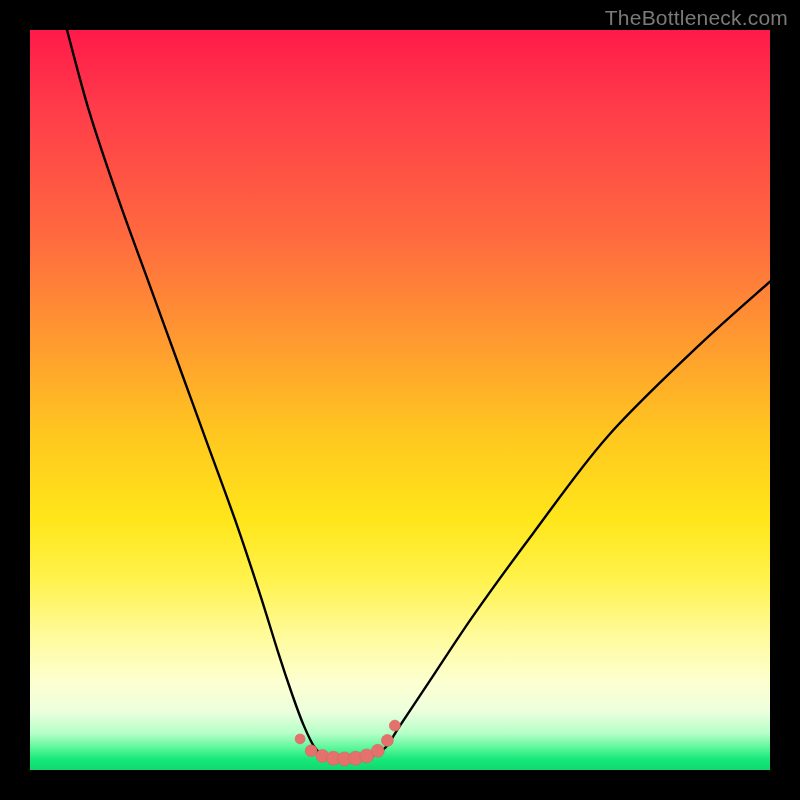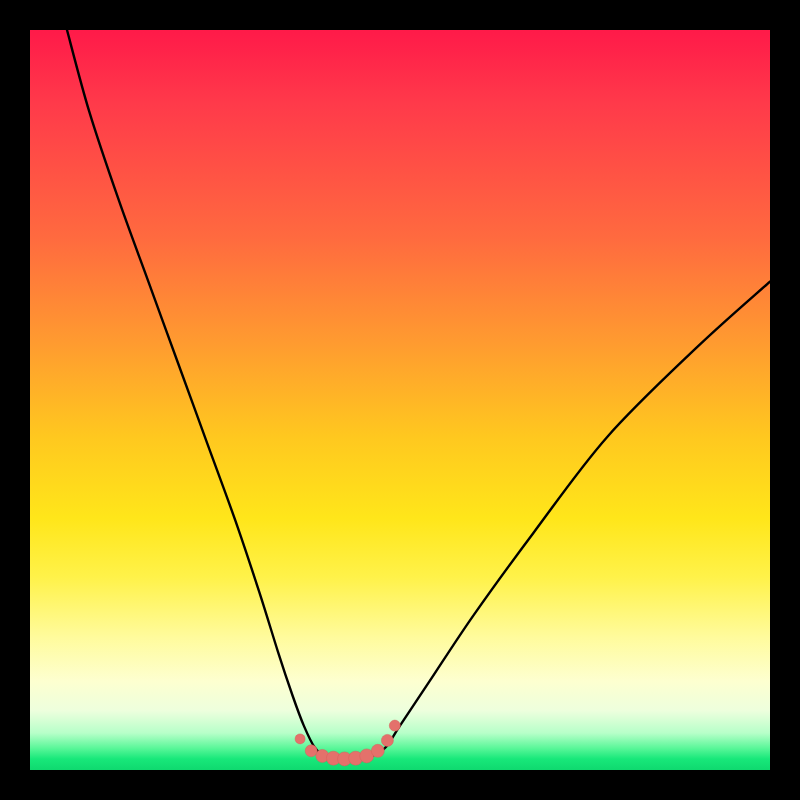--- a/index.html
+++ b/index.html
@@ -76,13 +76,14 @@
           <circle cx="303.4" cy="728.2" r="7" fill="#e4716b" stroke="#d85f5a" stroke-width="0.5"></circle>
           <circle cx="314.5" cy="728.9" r="7" fill="#e4716b" stroke="#d85f5a" stroke-width="0.5"></circle>
           <circle cx="325.6" cy="728.2" r="7" fill="#e4716b" stroke="#d85f5a" stroke-width="0.5"></circle>
           <circle cx="336.7" cy="725.9" r="7" fill="#e4716b" stroke="#d85f5a" stroke-width="0.5"></circle>
           <circle cx="347.8" cy="720.8" r="6.5" fill="#e4716b" stroke="#d85f5a" stroke-width="0.5"></circle>
           <circle cx="357.4" cy="710.4" r="6" fill="#e4716b" stroke="#d85f5a" stroke-width="0.5"></circle>
           <circle cx="364.8" cy="695.6" r="5.5" fill="#e4716b" stroke="#d85f5a" stroke-width="0.5"></circle>
         </g>
     </svg>
   </div>
+  <div class="watermark">TheBottleneck.com</div>
 </div>
 
 </body></html>

